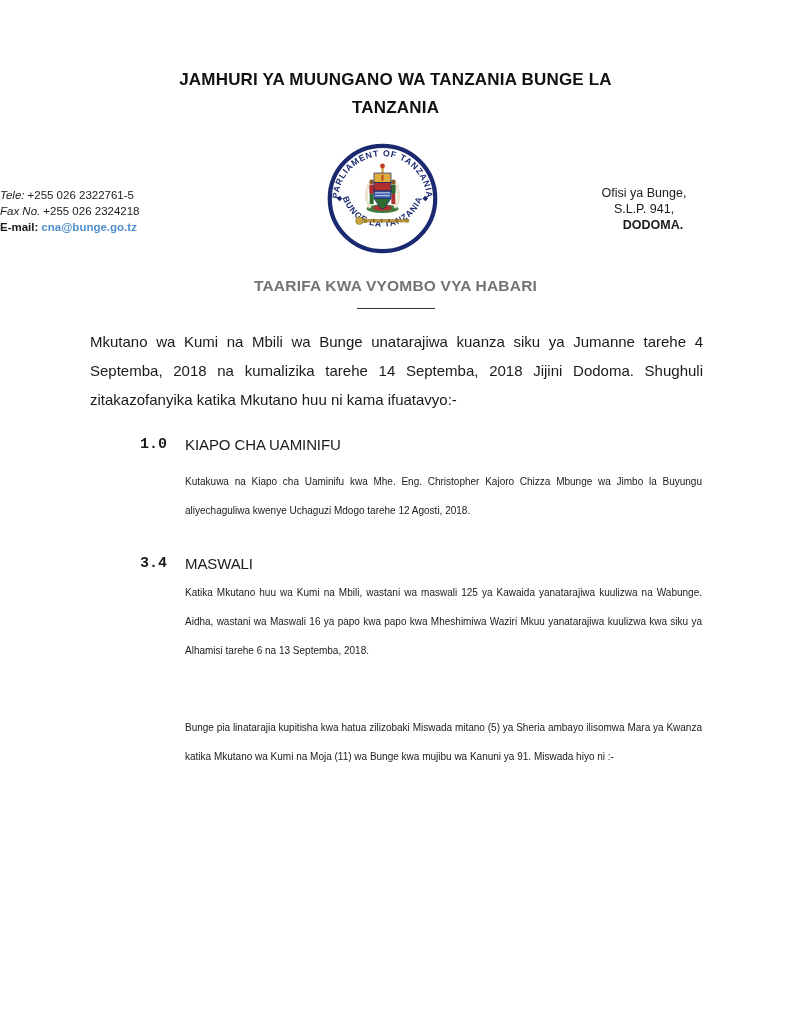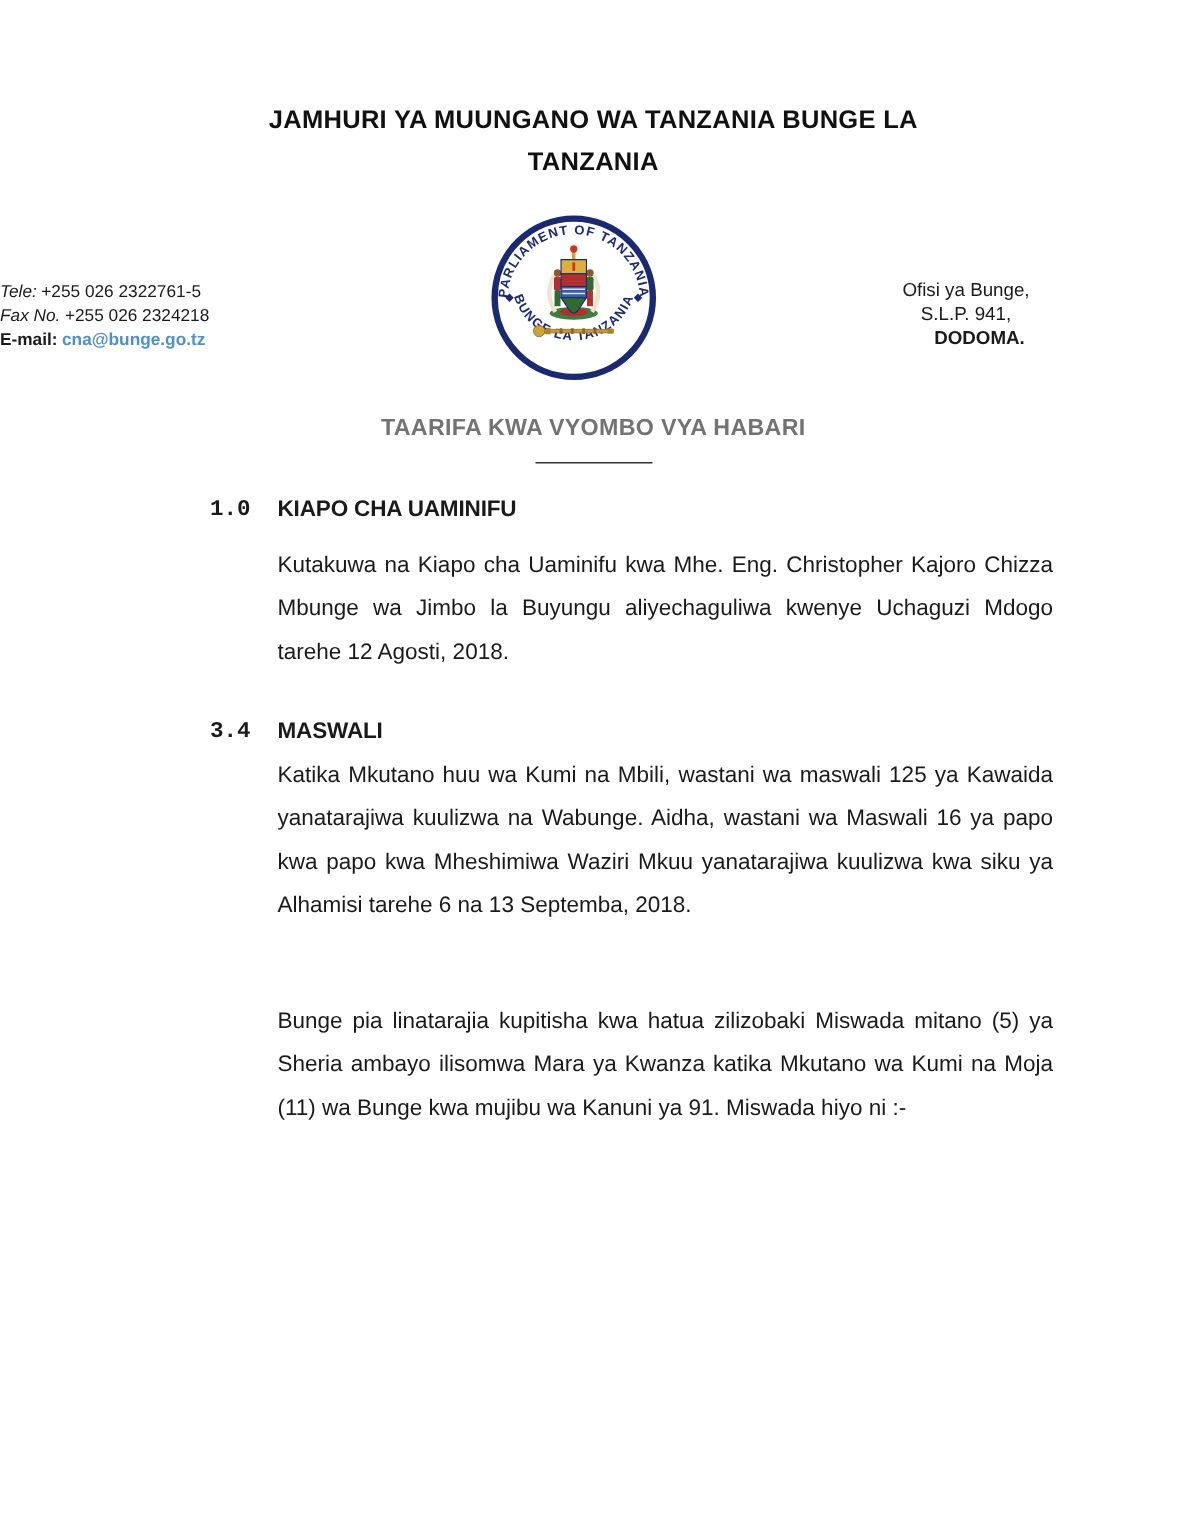--- a/index.html
+++ b/index.html
@@ -36,22 +36,22 @@
     margin:13px auto 0 auto;
   }
   
   .intro {
     margin:18px 88px 0 90px;
     font-size:15px; line-height:29px; text-align:justify;
   }
   .sec { margin-left:140px; margin-right:89px; }
   .sec-head { display:flex; font-size:15px; line-height:29px; }
   .sec-num { width:45px; flex:none; font-weight:700;font-family:Liberation Mono, monospace; }
-  .sec-title { font-weight:700; letter-spacing:-0.1px; }
-  .sec-body { margin-left:45px; font-size:15px; line-height:29px; text-align:justify; }
+  .sec-title { font-weight:400; letter-spacing:-0.1px; }
+  .sec-body { margin-left:45px; font-size:10px; line-height:29px; text-align:justify; }
   .sec-1 { margin-top:16px; }
   .sec-1 .sec-body { margin-top:8px; }
   .sec-2 { margin-top:24px; }
   .sec-2 .sec-body { margin-top:0; }
   .sec-3 { margin-top:48px; }
   .sec-3 .sec-body { margin-top:22px; }
   
   .page-footer {
     position:absolute; left:0; right:0; top:936px;
     text-align:center; font-size:13px; color:#222;
@@ -146,20 +146,21 @@
     <div class="address-block">
       <div>Ofisi ya Bunge,</div>
       <div>S.L.P. 941,</div>
       <div class="city">DODOMA.</div>
     </div>
   </div>
 
   <div class="press-heading">TAARIFA KWA VYOMBO VYA HABARI</div>
   <div class="heading-rule"></div>
 
+  <p class="intro">Mkutano wa Kumi na Mbili wa Bunge unatarajiwa kuanza siku ya Jumanne tarehe 4 Septemba, 2018 na kumalizika tarehe 14 Septemba, 2018 Jijini Dodoma. Shughuli zitakazofanyika katika Mkutano huu ni kama ifuatavyo:-</p>
 
   <div class="sec sec-1">
     <div class="sec-head">
       <span class="sec-num">1.0</span>
       <span class="sec-title">KIAPO CHA UAMINIFU</span>
     </div>
     <p class="sec-body">Kutakuwa na Kiapo cha Uaminifu kwa Mhe. Eng. Christopher Kajoro Chizza Mbunge wa Jimbo la Buyungu aliyechaguliwa kwenye Uchaguzi Mdogo tarehe 12 Agosti, 2018.</p>
   </div>
 
   <div class="sec sec-2">

